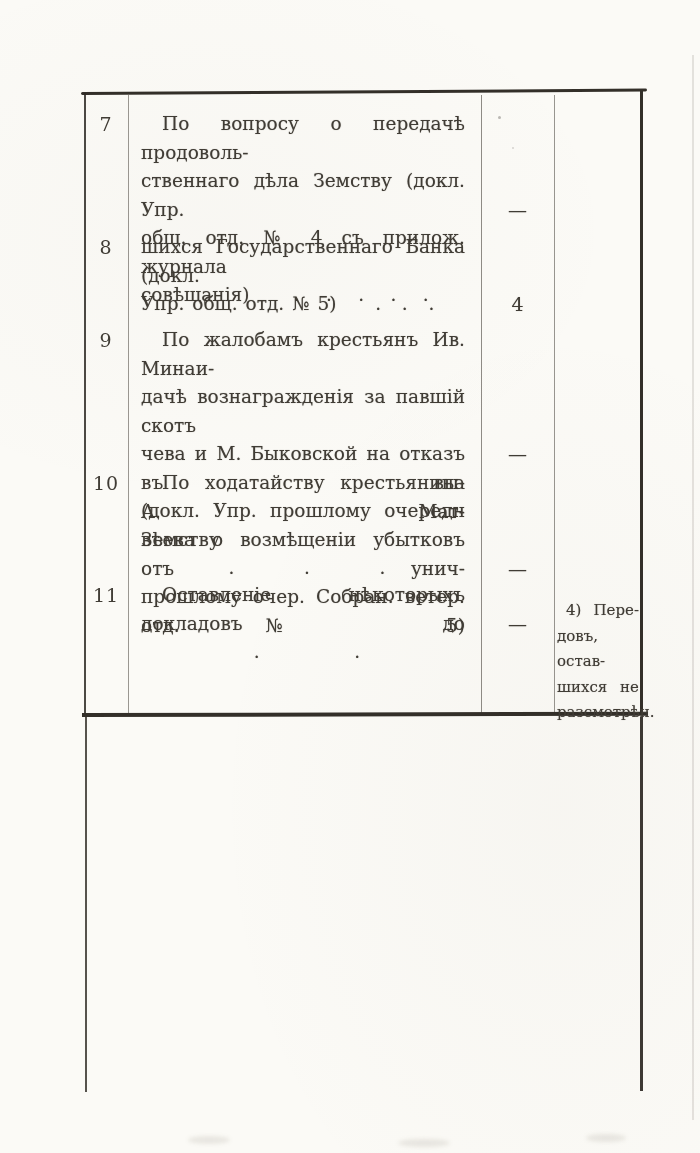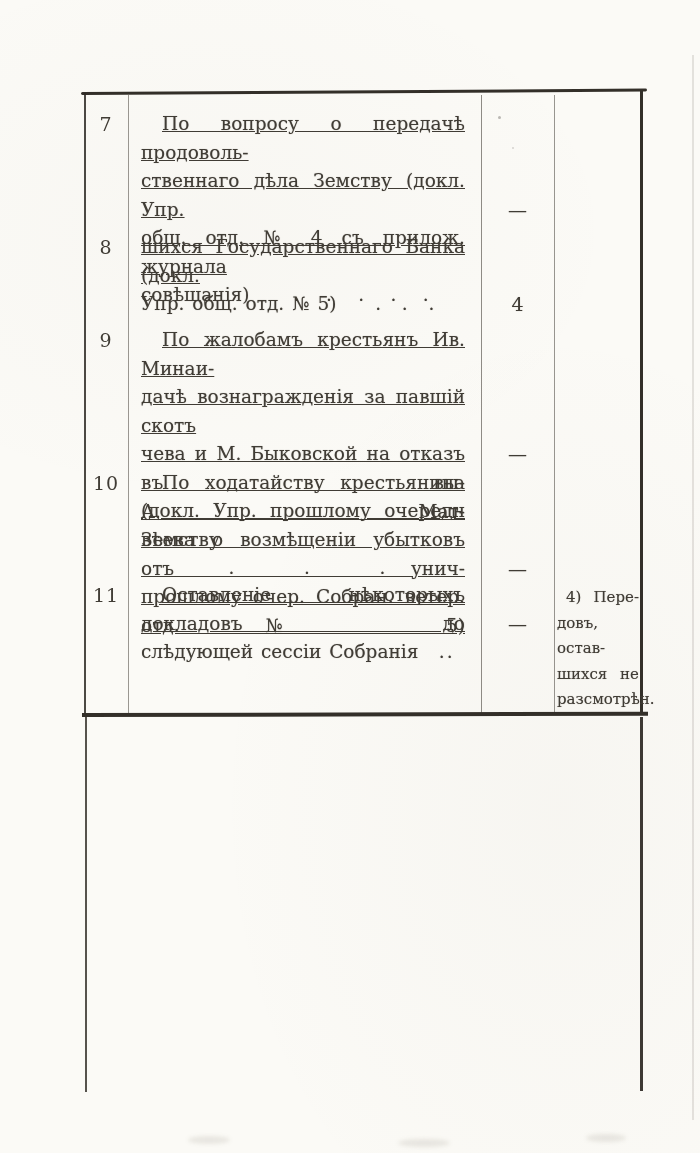--- a/index.html
+++ b/index.html
@@ -32,34 +32,34 @@
     position:absolute;left:0;top:0;width:44px;height:28.5px;
     text-align:center;font-size:19px;line-height:28.5px;
     letter-spacing:1px;
   }
   .text{
     position:absolute;left:57px;top:0;width:324px;
     font-size:18.5px;line-height:28.5px;
     text-shadow:0 0 1px rgba(64,60,53,0.45);
     word-spacing:2px;
   }
-  .tl{text-align:justify;text-align-last:justify;white-space:normal;text-decoration:underline;}
+  .tl{text-align:justify;text-align-last:justify;white-space:normal;}
   .tl.first{text-indent:21px;}
   .lastline{display:flex;align-items:baseline;}
   .lastline .txt{white-space:nowrap;text-align:right;}
   .dots{flex:1;display:flex;justify-content:space-evenly;padding:0 10px 0 18px;}
   .dots span{display:inline-block;}
   .val{
     position:absolute;left:397px;width:73px;bottom:0;height:28.5px;
     display:flex;align-items:center;justify-content:center;
     font-size:19px;text-shadow:0 0 1px rgba(64,60,53,0.4);
   }
   
   .footnote{
-    position:absolute;left:557px;top:585px;width:82px;
+    position:absolute;left:557px;top:598px;width:82px;
     font-size:15px;line-height:25.5px;
     text-shadow:0 0 0.8px rgba(64,60,53,0.5);
   }
   .fl{text-align:justify;text-align-last:justify;}
   .fl.first{text-indent:9px;}
   
   .edge-shadow{position:absolute;left:692px;top:55px;width:2px;height:1065px;background:rgba(120,113,103,0.18);}
   .speck{position:absolute;border-radius:50%;background:rgba(70,64,56,0.35);}
   .smudge{position:absolute;border-radius:50%;background:rgba(95,88,78,0.12);filter:blur(2px);}
 </style>
@@ -137,21 +137,20 @@
           <div class="tl">вѣева о возмѣщеніи убытковъ отъ унич-</div>
           <div class="tl">прошлому очер. Собран. ветер. отд. № 5)</div>
         </div>
         <div class="val">—</div>
       </div>
       <div class="row" style="top: 581px; height: 57px; padding-left: 18px;">
         <div class="num">11</div>
         <div class="text">
           <div class="tl first">Оставленіе нѣкоторыхъ докладовъ до</div>
           <div class="lastline">
-            <span class="txt">слѣдующей сессіи Собранія</span>
             <span class="dots">
               <span>.</span>
               <span>.</span>
             </span>
           </div>
         </div>
         <div class="val">—</div>
       </div>
     </div>
 

